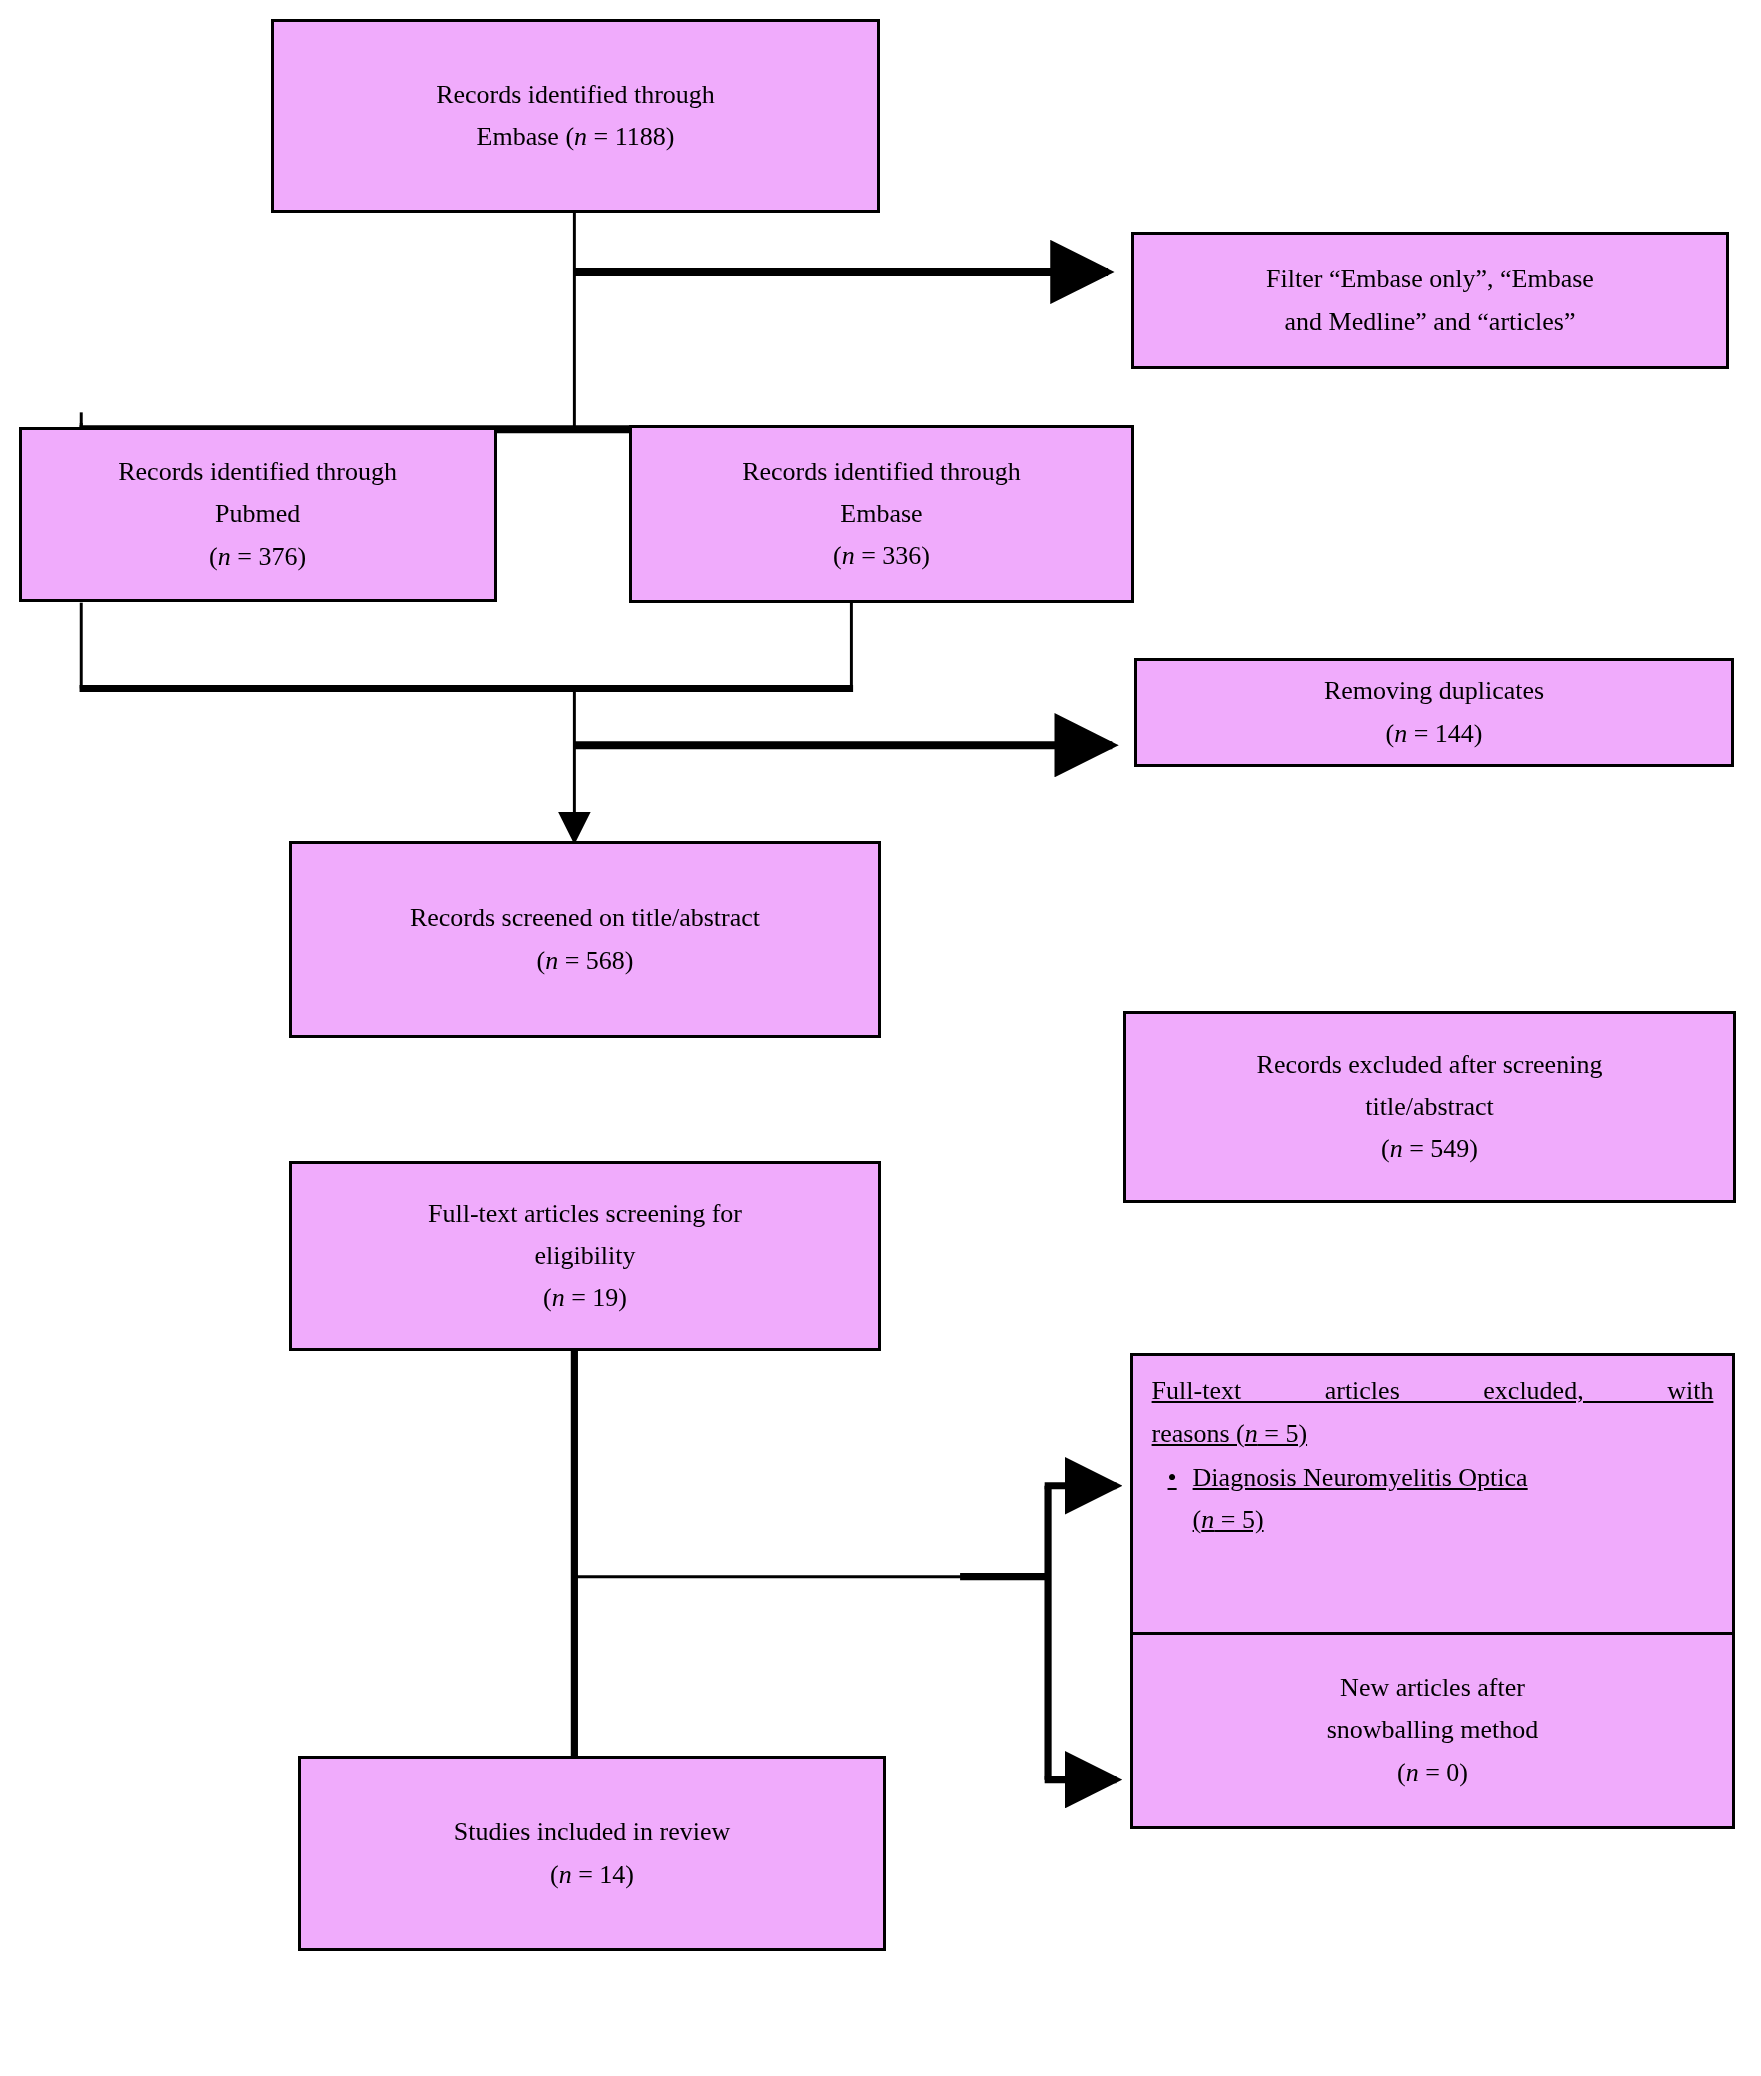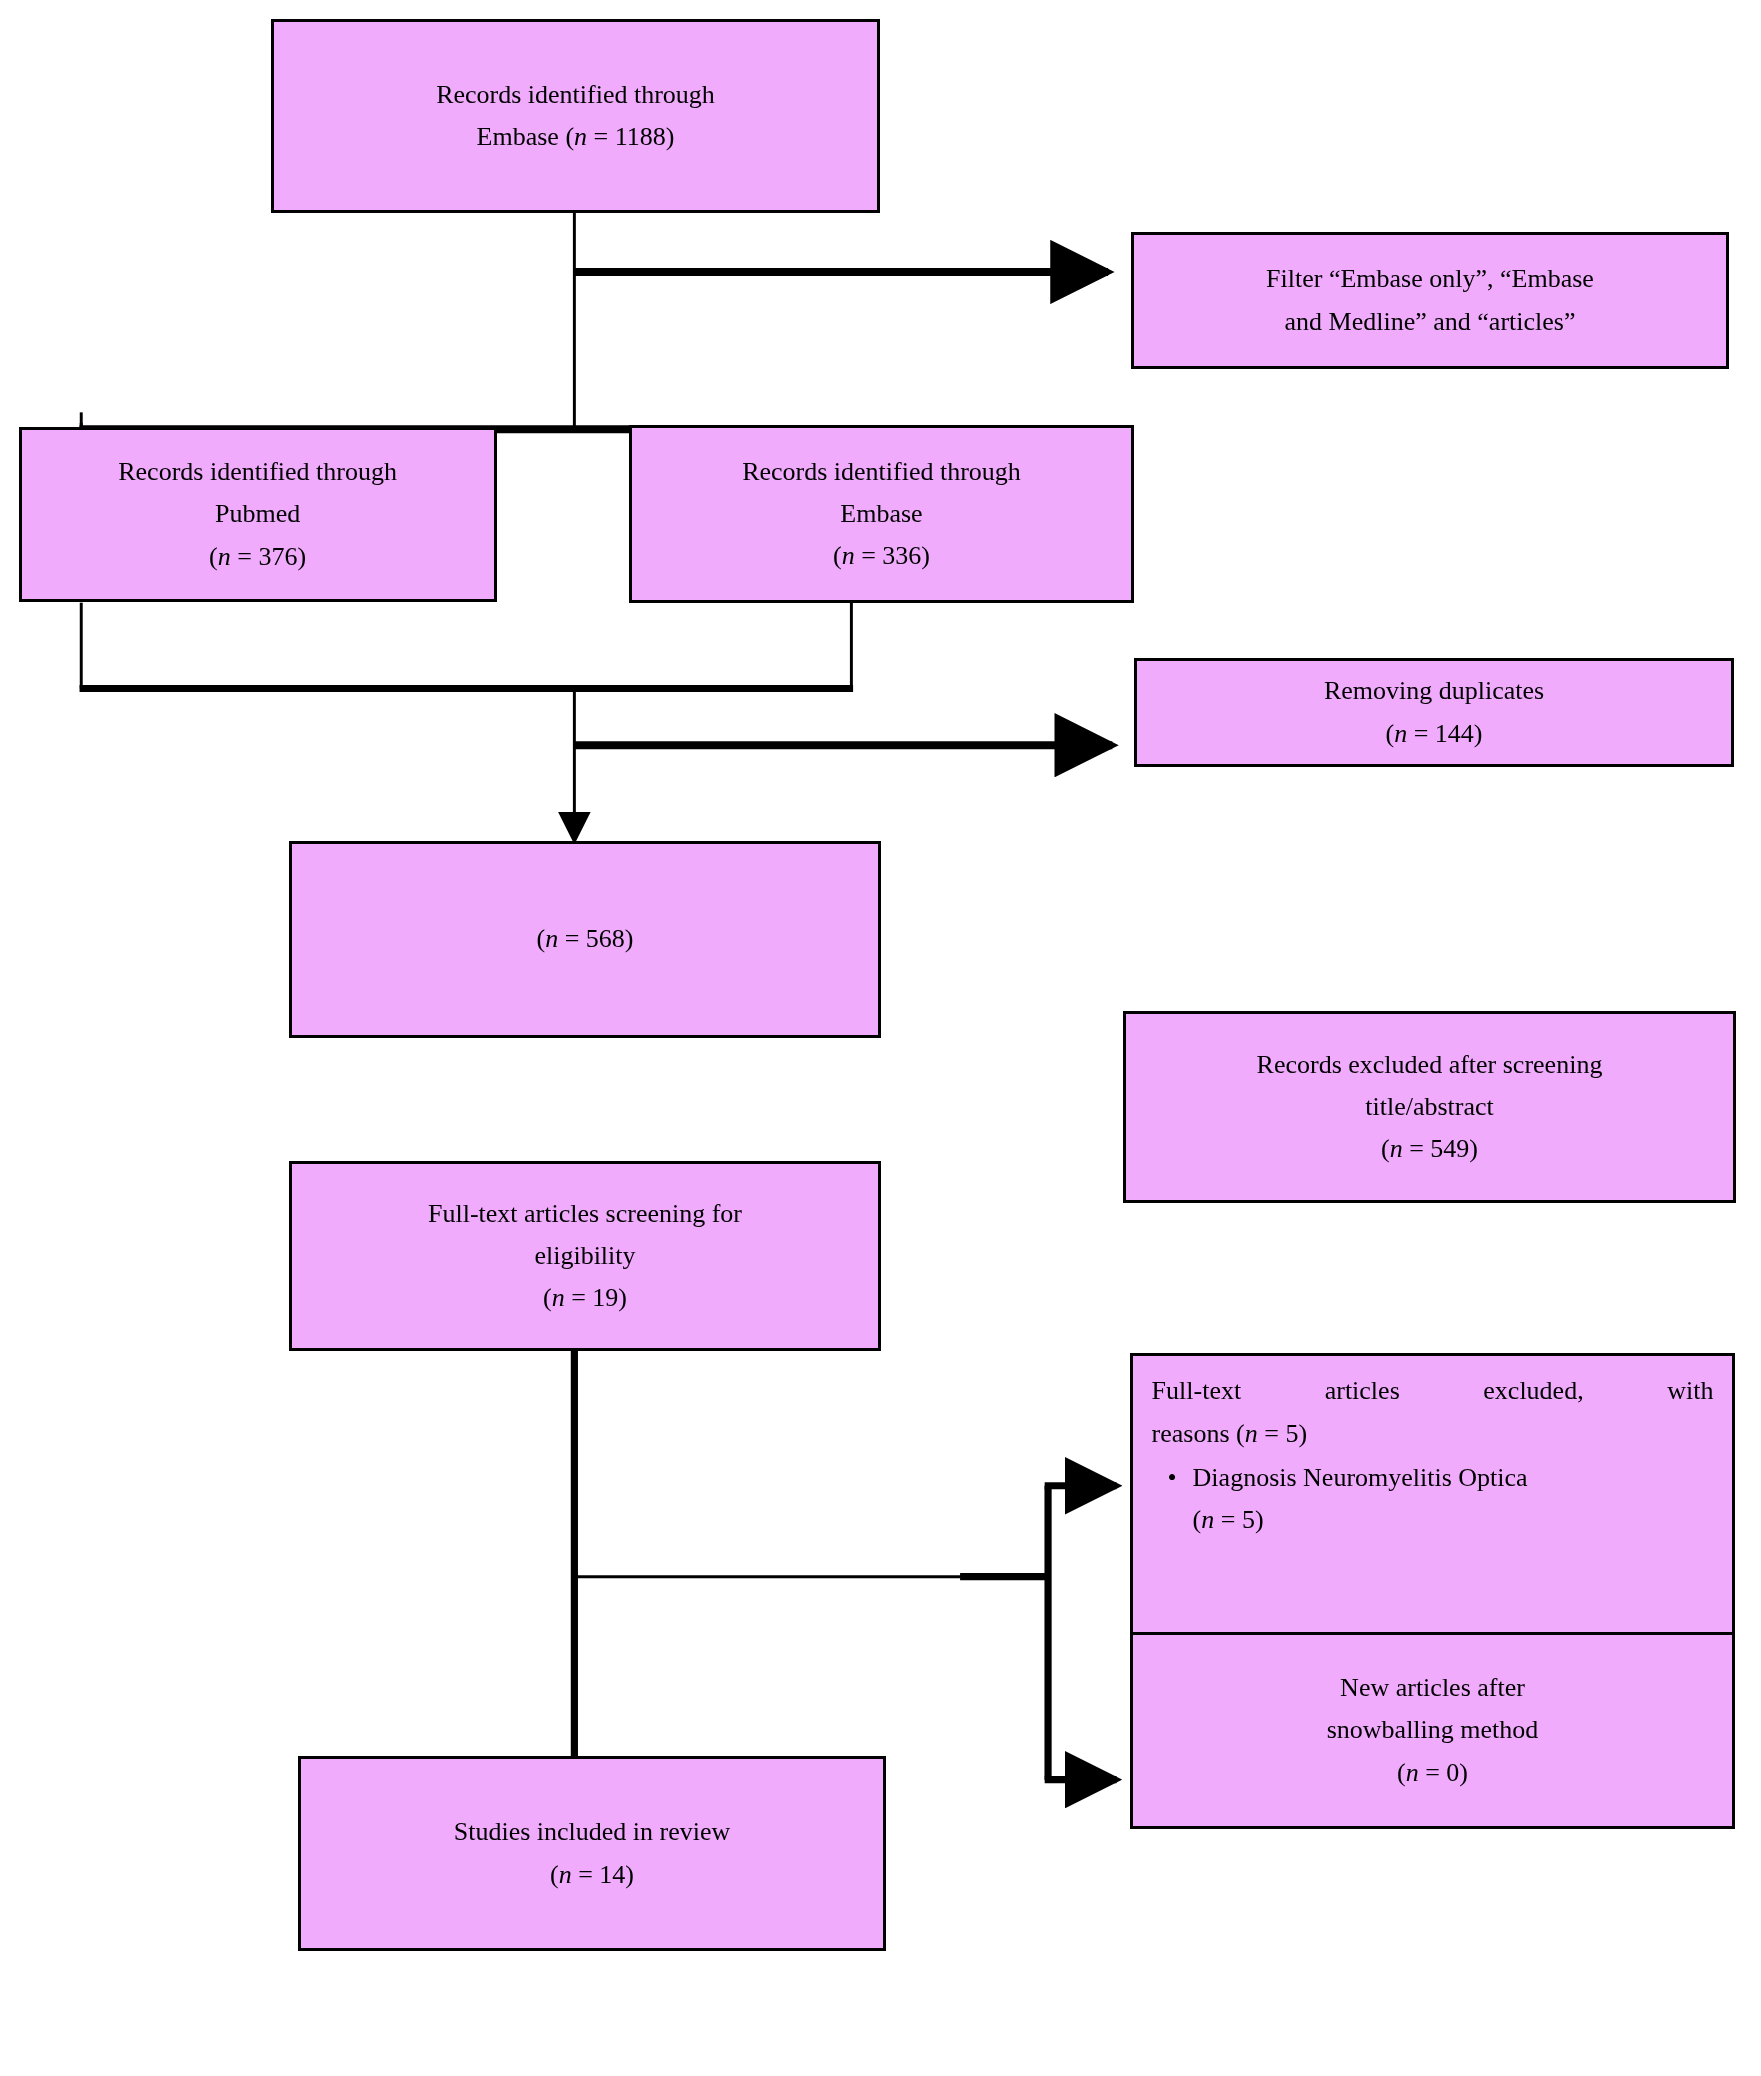--- a/index.html
+++ b/index.html
@@ -46,20 +46,21 @@
   }
   .node .line {
     display: block;
     width: 100%;
     white-space: nowrap;
   }
   .node.left-align {
     align-items: stretch;
     text-align: left;
     padding: 0 18.6px;
+    text-decoration: underline;
   }
   .node.left-align .line {
     white-space: normal;
   }
   .justify-line {
     text-align: justify;
     text-align-last: justify;
     white-space: normal !important;
   }
   .bullet-row {
@@ -170,20 +171,21 @@
     <span class="line">Embase</span>
     <span class="line">(<em class="ital">n</em> = 336)</span>
   </div>
 
   <div class="node" style="left:1134px; top:658px; width:600px; height:109px;">
     <span class="line">Removing duplicates</span>
     <span class="line">(<em class="ital">n</em> = 144)</span>
   </div>
 
   <div class="node" style="left:289px; top:841px; width:592px; height:197px;">
+    <span class="line">Records screened on title/abstract</span>
     <span class="line">(<em class="ital">n</em> = 568)</span>
   </div>
 
   <div class="node" style="left:1123px; top:1011px; width:613px; height:192px;">
     <span class="line">Records excluded after screening</span>
     <span class="line">title/abstract</span>
     <span class="line">(<em class="ital">n</em> = 549)</span>
   </div>
 
   <div class="node" style="left:289px; top:1161px; width:592px; height:190px;">

